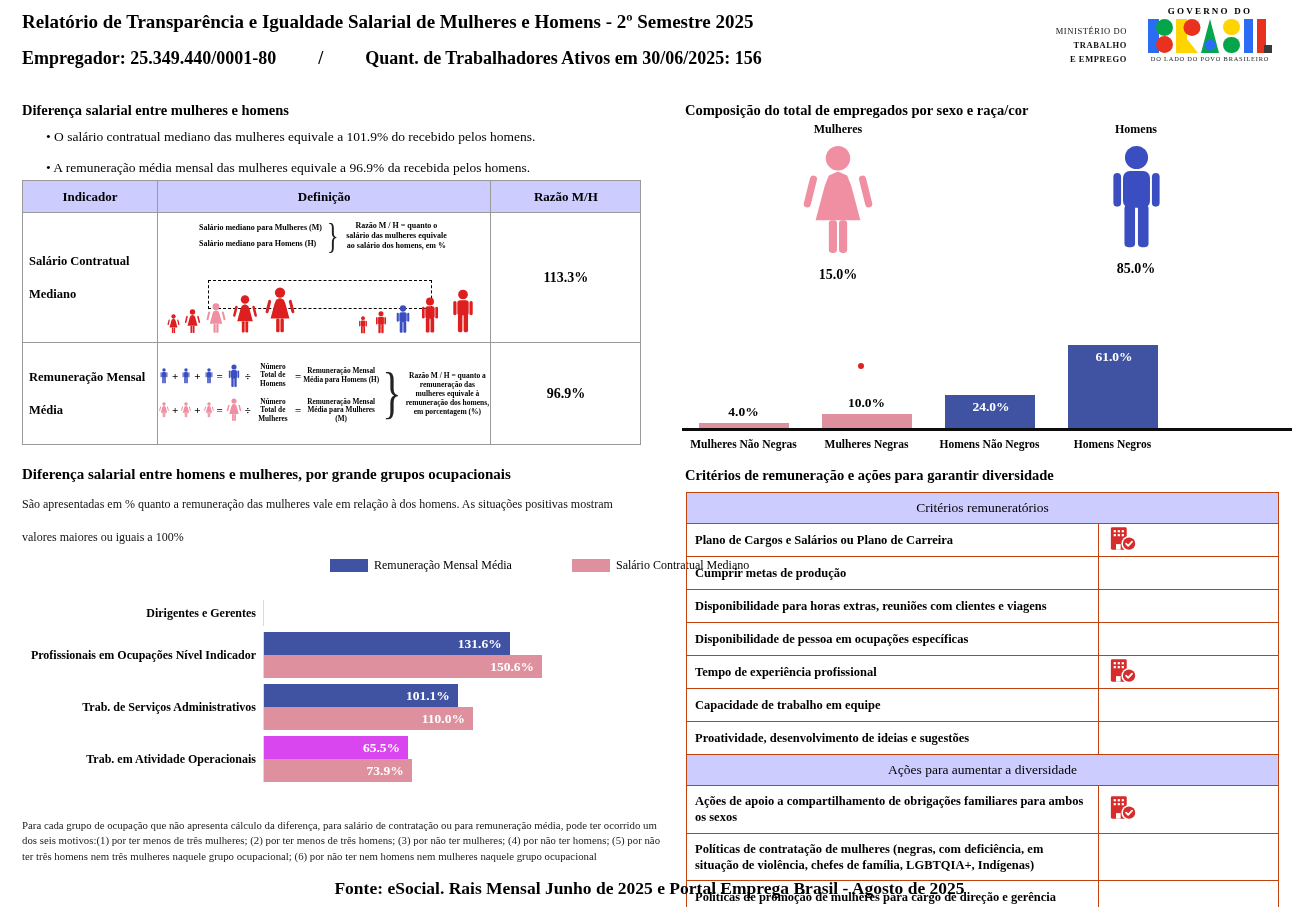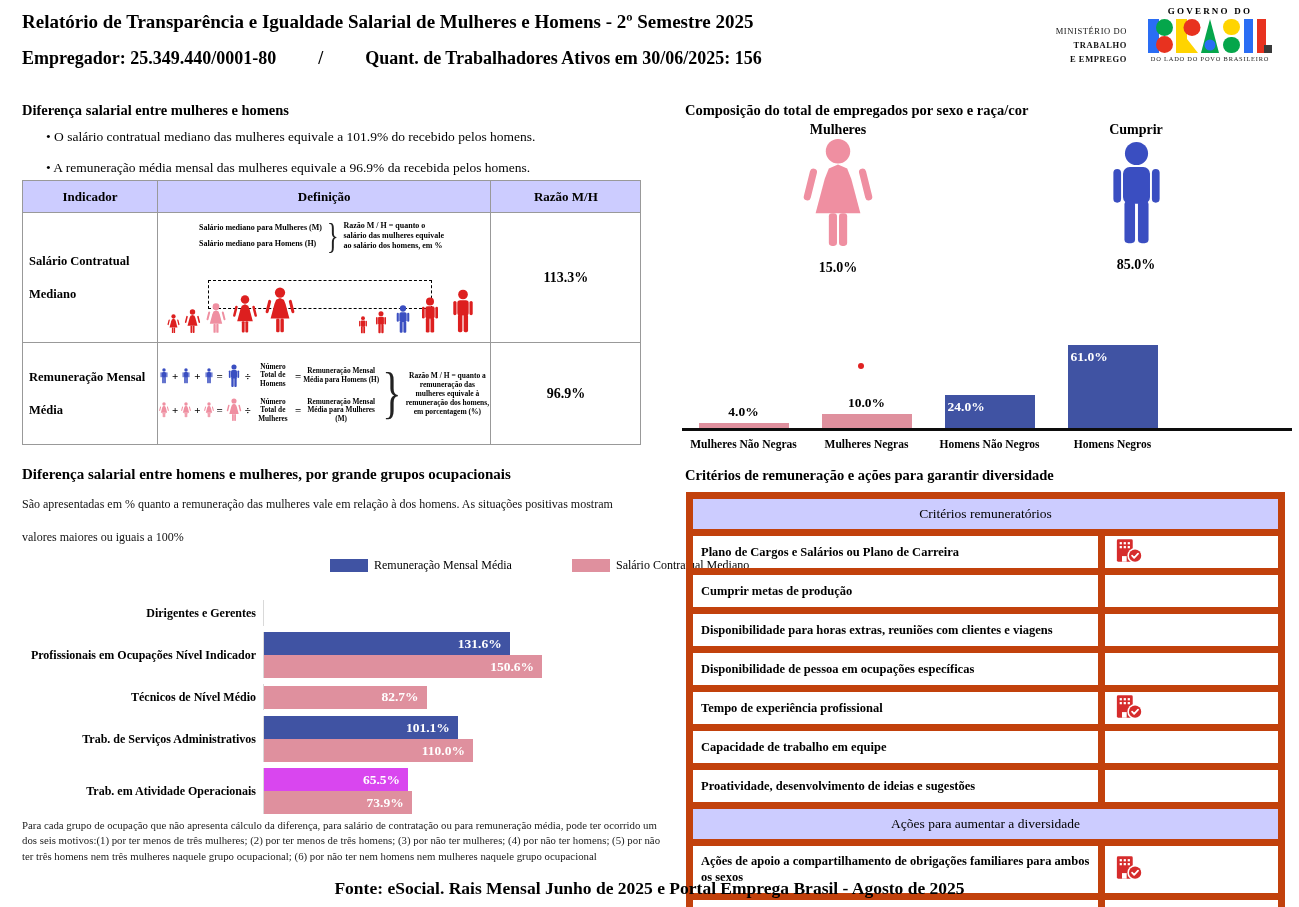--- a/index.html
+++ b/index.html
@@ -33,68 +33,68 @@
   .gap-table th{background:#ccccff;font-size:13px;font-weight:bold;height:29px;}
   .ind-cell{font-weight:bold;font-size:12.5px;padding:0 4px 0 6px;vertical-align:middle;line-height:2.6;}
   .ratio-cell{font-weight:bold;font-size:14px;text-align:center;vertical-align:middle;}
   .def-cell{padding:0;vertical-align:top;}
 
   .d1{position:relative;width:100%;height:128px;}
   .d1-top{display:flex;justify-content:center;align-items:center;gap:5px;padding-top:7px;}
   .d1-labels{font-size:8px;font-weight:bold;line-height:16px;}
   .brace{font-size:24px;font-weight:400;transform:scaleY(1.5);color:#222;}
   .brace.big{font-size:40px;transform:scaleY(1.4);font-weight:300;}
-  .d1-note{font-size:8px;font-weight:bold;width:106px;line-height:10px;}
+  .d1-note{font-size:8px;font-weight:bold;width:106px;text-align:center;line-height:10px;}
   .d1-figs{position:absolute;bottom:7px;left:8px;right:10px;display:flex;justify-content:space-between;align-items:flex-end;}
   .fig-group{display:flex;align-items:flex-end;gap:2px;}
   .d1-dash{position:absolute;left:50px;right:58px;bottom:32px;height:27px;border:1.5px dashed #000;}
 
   .d2{display:flex;align-items:center;justify-content:center;gap:3px;height:100px;}
   .d2-lines{display:flex;flex-direction:column;gap:9px;}
   .d2-line{display:flex;align-items:center;gap:1px;}
   .op{font-weight:bold;font-size:11px;padding:0 1px;}
   .d2-txt{font-size:7.3px;font-weight:bold;text-align:center;line-height:8.6px;}
   .d2-div{width:40px;}
   .d2-res{width:76px;}
   .d2-note{font-size:7.5px;font-weight:bold;width:86px;text-align:center;line-height:9px;}
   .fig{display:block;}
 
   
   .comp-fig{position:absolute;width:140px;text-align:center;}
   #fig-w{left:768px;top:122px;}
   #fig-m{left:1066px;top:122px;}
-  .comp-fig .lbl{font-size:14px;font-weight:bold;}
+  .comp-fig .lbl{font-size:12px;font-weight:bold;margin-bottom:8px;}
   .comp-fig .pct{font-size:14px;font-weight:bold;margin-top:10px;}
   #comp-chart{position:absolute;left:682px;top:336px;width:612px;}
   #comp-bars{display:flex;width:492px;height:92px;align-items:flex-end;}
   .comp-slot{width:123px;flex:none;display:flex;flex-direction:column;align-items:center;justify-content:flex-end;position:relative;}
   .comp-bar{width:90px;position:relative;}
   .comp-label-out{font-size:13.5px;font-weight:bold;margin-bottom:3px;}
-  .comp-label-in{position:absolute;top:4px;left:3px;right:0;text-align:left;color:#fff;font-size:13.5px;font-weight:bold;}
+  .comp-label-in{position:absolute;top:4px;left:3px;right:0;text-align:center;color:#fff;font-size:13.5px;font-weight:bold;}
   #comp-axis{height:3px;background:#0d0d0d;width:610px;}
   #comp-cats{display:flex;width:492px;margin-top:7px;}
   .comp-cat{width:123px;flex:none;text-align:center;font-weight:bold;font-size:11.5px;white-space:nowrap;}
   .stray-dot{position:absolute;left:858px;top:363px;width:6px;height:6px;border-radius:50%;background:#e02222;}
 
   
   .occ-sub{position:absolute;left:22px;top:488px;width:600px;font-size:12px;line-height:33px;color:#111;}
   .legend{position:absolute;left:330px;top:558px;display:flex;gap:60px;font-size:12px;}
   .leg-item{display:flex;align-items:center;gap:6px;}
   .leg-swatch{width:38px;height:13px;}
   #occ-chart{position:absolute;left:22px;top:600px;width:632px;}
   .occ-row{display:flex;align-items:center;margin-bottom:6px;}
   .occ-cat{width:241px;text-align:right;font-weight:bold;font-size:12px;padding-right:7px;box-sizing:border-box;line-height:1.25;}
   .occ-bars{border-left:1px solid #d9d9d9;min-height:26px;display:flex;flex-direction:column;justify-content:center;}
   .occ-bar{height:23px;position:relative;padding-left:22px;}
   .occ-bar-label{position:absolute;right:8px;top:50%;transform:translateY(-50%);color:#fff;font-weight:bold;font-size:13.5px;}
   .footnote{position:absolute;left:22px;top:818px;width:650px;font-size:10.8px;line-height:15.3px;color:#1a1a1a;}
 
   
   .crit-table{position:absolute;left:686px;top:492px;width:592px;border-collapse:collapse;table-layout:fixed;}
-  .crit-table td{border:7px solid #c2410c;}
+  .crit-table td{border:1px solid #c2410c;}
   .crit-band{background:#ccccff;text-align:center;font-size:13.5px;height:28px;}
   .crit-label{font-weight:bold;font-size:12.5px;padding:7px 8px;line-height:1.3;}
   .crit-icon-cell{padding-left:10px;height:30px;}
 
   .footer{position:absolute;left:0;right:0;top:878px;text-align:center;font-weight:bold;font-size:17.5px;}
 </style>
 </head>
 <body>
 
 <svg width="0" height="0" style="position:absolute">
@@ -280,21 +280,21 @@
 
   <div class="h2" id="t-comp">Composição do total de empregados por sexo e raça/cor</div>
   <div class="comp-fig" id="fig-w">
     <div class="lbl">Mulheres</div>
     <svg class="fig" width="86" height="112" style="margin:0 auto">
         <use href="#sym-woman" fill="#ef8fa1"></use>
       </svg>
     <div class="pct">15.0%</div>
   </div>
   <div class="comp-fig" id="fig-m">
-    <div class="lbl">Cumprir</div>
+    <div class="lbl">Homens</div>
     <svg class="fig" width="81" height="106" style="margin:3px auto">
         <use href="#sym-man" fill="#3a4ec1"></use>
       </svg>
     <div class="pct">85.0%</div>
   </div>
   <div id="comp-chart">
     <div id="comp-bars">
         <div class="comp-slot">
           <div class="comp-label-out">4.0%</div>
           <div class="comp-bar" style="height: 5.44px; background: rgb(223, 144, 158);"></div>
@@ -342,28 +342,20 @@
         <div class="occ-bars"></div>
       </div>
       <div class="occ-row">
         <div class="occ-cat">Profissionais em Ocupações Nível Indicador</div>
         <div class="occ-bars">
           <div class="occ-bar" style="width: 223.72px; background: rgb(64, 83, 163);">
             <span class="occ-bar-label">131.6%</span>
           </div>
           <div class="occ-bar" style="width: 256.02px; background: rgb(223, 144, 158);">
             <span class="occ-bar-label">150.6%</span>
-          </div>
-        </div>
-      </div>
-      <div class="occ-row">
-        <div class="occ-cat">Técnicos de Nível Médio</div>
-        <div class="occ-bars">
-          <div class="occ-bar" style="width: 140.59px; background: rgb(223, 144, 158);">
-            <span class="occ-bar-label">82.7%</span>
           </div>
         </div>
       </div>
       <div class="occ-row">
         <div class="occ-cat">Trab. de Serviços Administrativos</div>
         <div class="occ-bars">
           <div class="occ-bar" style="width: 171.87px; background: rgb(64, 83, 163);">
             <span class="occ-bar-label">101.1%</span>
           </div>
           <div class="occ-bar" style="width: 187px; background: rgb(223, 144, 158);">

